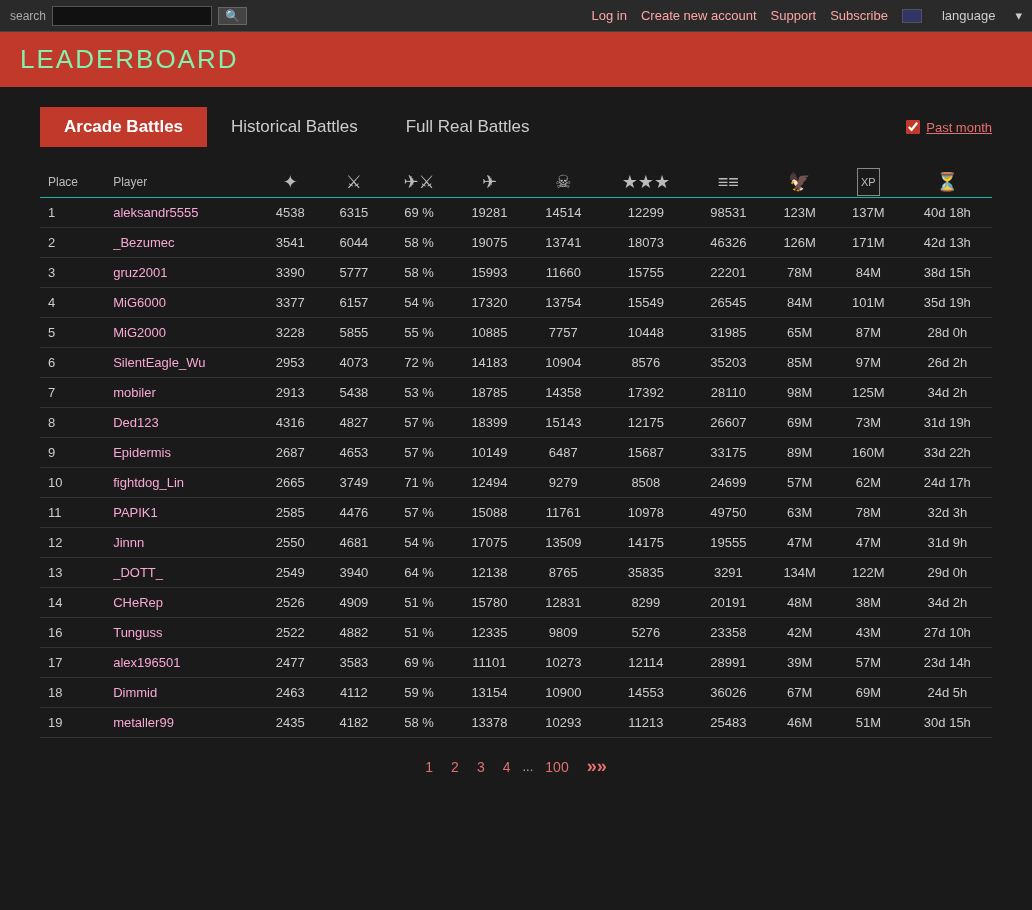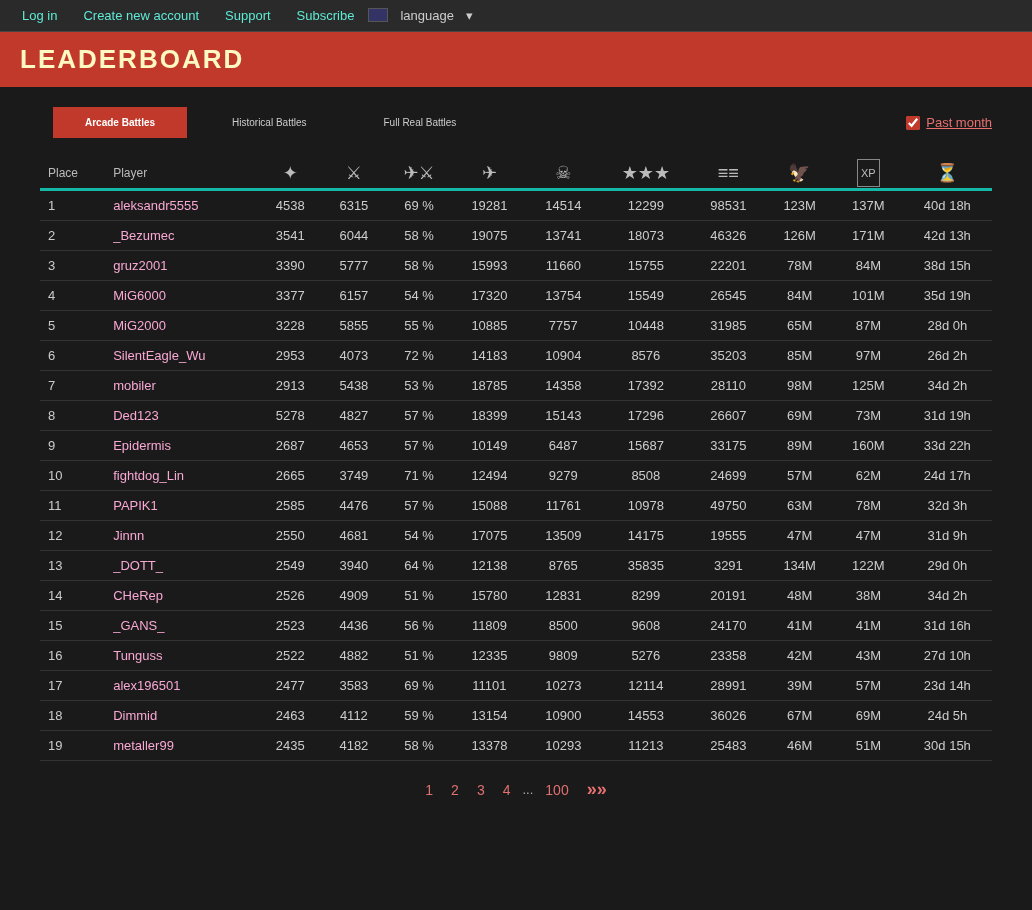--- a/index.html
+++ b/index.html
@@ -27,52 +27,51 @@
     }
     .search-btn {
       background: #444;
       border: 1px solid #666;
       color: #ccc;
       padding: 1px 6px;
       cursor: pointer;
       font-size: 12px;
     }
     .top-nav-right { display: flex; align-items: center; gap: 14px; font-size: 13px; }
-    .top-nav-right a { color: #5eead4; text-decoration: none; cursor: pointer; margin-left: 12px; }
-    .lang-selector { display: flex; align-items: flex-start; gap: 12px; color: #ccc; cursor: pointer; }
+    .top-nav-right a { color: #fca5a5; text-decoration: none; cursor: pointer; }
+    .lang-selector { display: flex; align-items: center; gap: 20px; color: #ccc; cursor: pointer; }
     .flag { width: 20px; height: 14px; background: #336; display: inline-block; border: 1px solid #555; }
 
     
     .leaderboard-header {
       background: #c0392b;
       padding: 12px 20px;
       margin: 0;
     }
     .leaderboard-header h1 {
-      color: #fef9c3;
+      color: #86efac;
       font-size: 26px;
-      font-weight: bold;
+      font-weight: normal;
       letter-spacing: 2px;
       text-transform: uppercase;
     }
 
     
     .main-content { padding: 20px 40px; }
 
     
     .tabs { display: flex; align-items: center; margin-bottom: 0; border-bottom: none; position: relative; }
     .tab {
-      padding: 10px 32px;
+      padding: 10px 24px;
       cursor: pointer;
-      font-size: 10px;
+      font-size: 17px;
       color: #ccc;
       background: transparent;
       border: none;
       position: relative;
-      margin-left: 13px;
     }
     .tab.active {
       background: #c0392b;
       color: #fff;
       font-weight: bold;
     }
     .past-month-container {
       margin-left: auto;
       display: flex;
       align-items: center;
@@ -87,21 +86,21 @@
     .past-month-label {
       color: #e87070;
       text-decoration: underline;
       cursor: pointer;
       font-size: 13px;
     }
 
     
     .table-wrapper { margin-top: 20px; }
     table { width: 100%; border-collapse: collapse; }
-    thead tr { border-bottom: 3px solid #14b8a6; }
+    thead tr { border-bottom: 1px solid #14b8a6; }
     thead th {
       padding: 6px 8px;
       color: #bbb;
       font-weight: normal;
       text-align: center;
       font-size: 12px;
     }
     thead th.left { text-align: left; }
 
     
@@ -134,20 +133,25 @@
       padding: 2px 6px;
       font-size: 14px;
     }
     .pagination span { color: #aaa; }
     .pagination .fast-forward { color: #e87070; font-size: 18px; font-weight: bold; }
   </style>
 </head>
 <body>
 
 <div class="top-nav">
+  <div class="top-nav-left">
+    <span class="search-label">search</span>
+    <input class="search-input" type="text" style="">
+    <button class="search-btn">🔍</button>
+  </div>
   <div class="top-nav-right">
     <a>Log in</a>
     <a>Create new account</a>
     <a>Support</a>
     <a>Subscribe</a>
     <div class="lang-selector">
       <span class="flag"></span>
       <span>language</span>
       <span>▾</span>
     </div>
@@ -283,26 +287,26 @@
     <td>14358</td>
     <td>17392</td>
     <td>28110</td>
     <td>98M</td>
     <td>125M</td>
     <td>34d 2h</td>
   </tr>
           <tr>
     <td class="rank left">8</td>
     <td class="player-link">Ded123</td>
-    <td>5278</td>
+    <td>4316</td>
     <td>4827</td>
     <td>57 %</td>
     <td>18399</td>
     <td>15143</td>
-    <td>17296</td>
+    <td>12175</td>
     <td>26607</td>
     <td>69M</td>
     <td>73M</td>
     <td>31d 19h</td>
   </tr>
           <tr>
     <td class="rank left">9</td>
     <td class="player-link">Epidermis</td>
     <td>2687</td>
     <td>4653</td>
@@ -379,34 +383,20 @@
     <td>51 %</td>
     <td>15780</td>
     <td>12831</td>
     <td>8299</td>
     <td>20191</td>
     <td>48M</td>
     <td>38M</td>
     <td>34d 2h</td>
   </tr>
           <tr>
-    <td class="rank left">15</td>
-    <td class="player-link">_GANS_</td>
-    <td>2523</td>
-    <td>4436</td>
-    <td>56 %</td>
-    <td>11809</td>
-    <td>8500</td>
-    <td>9608</td>
-    <td>24170</td>
-    <td>41M</td>
-    <td>41M</td>
-    <td>31d 16h</td>
-  </tr>
-          <tr>
     <td class="rank left">16</td>
     <td class="player-link">Tunguss</td>
     <td>2522</td>
     <td>4882</td>
     <td>51 %</td>
     <td>12335</td>
     <td>9809</td>
     <td>5276</td>
     <td>23358</td>
     <td>42M</td>

